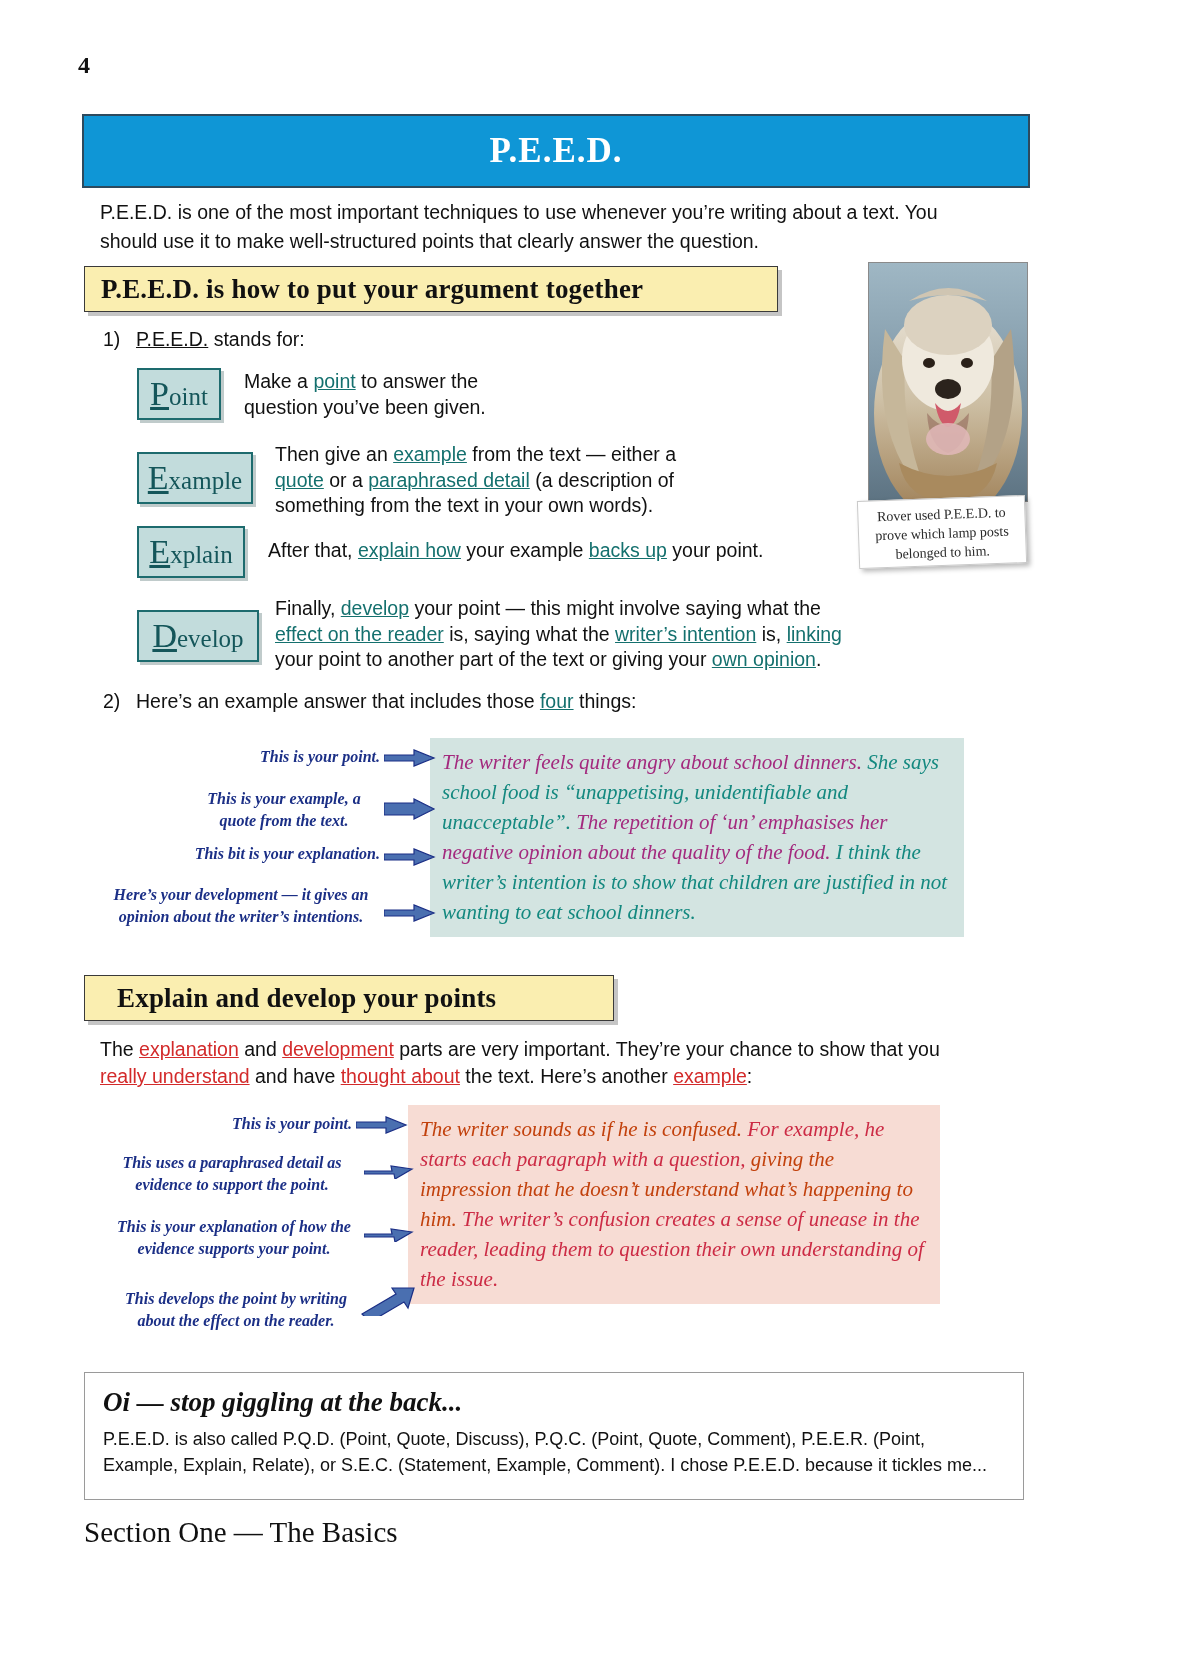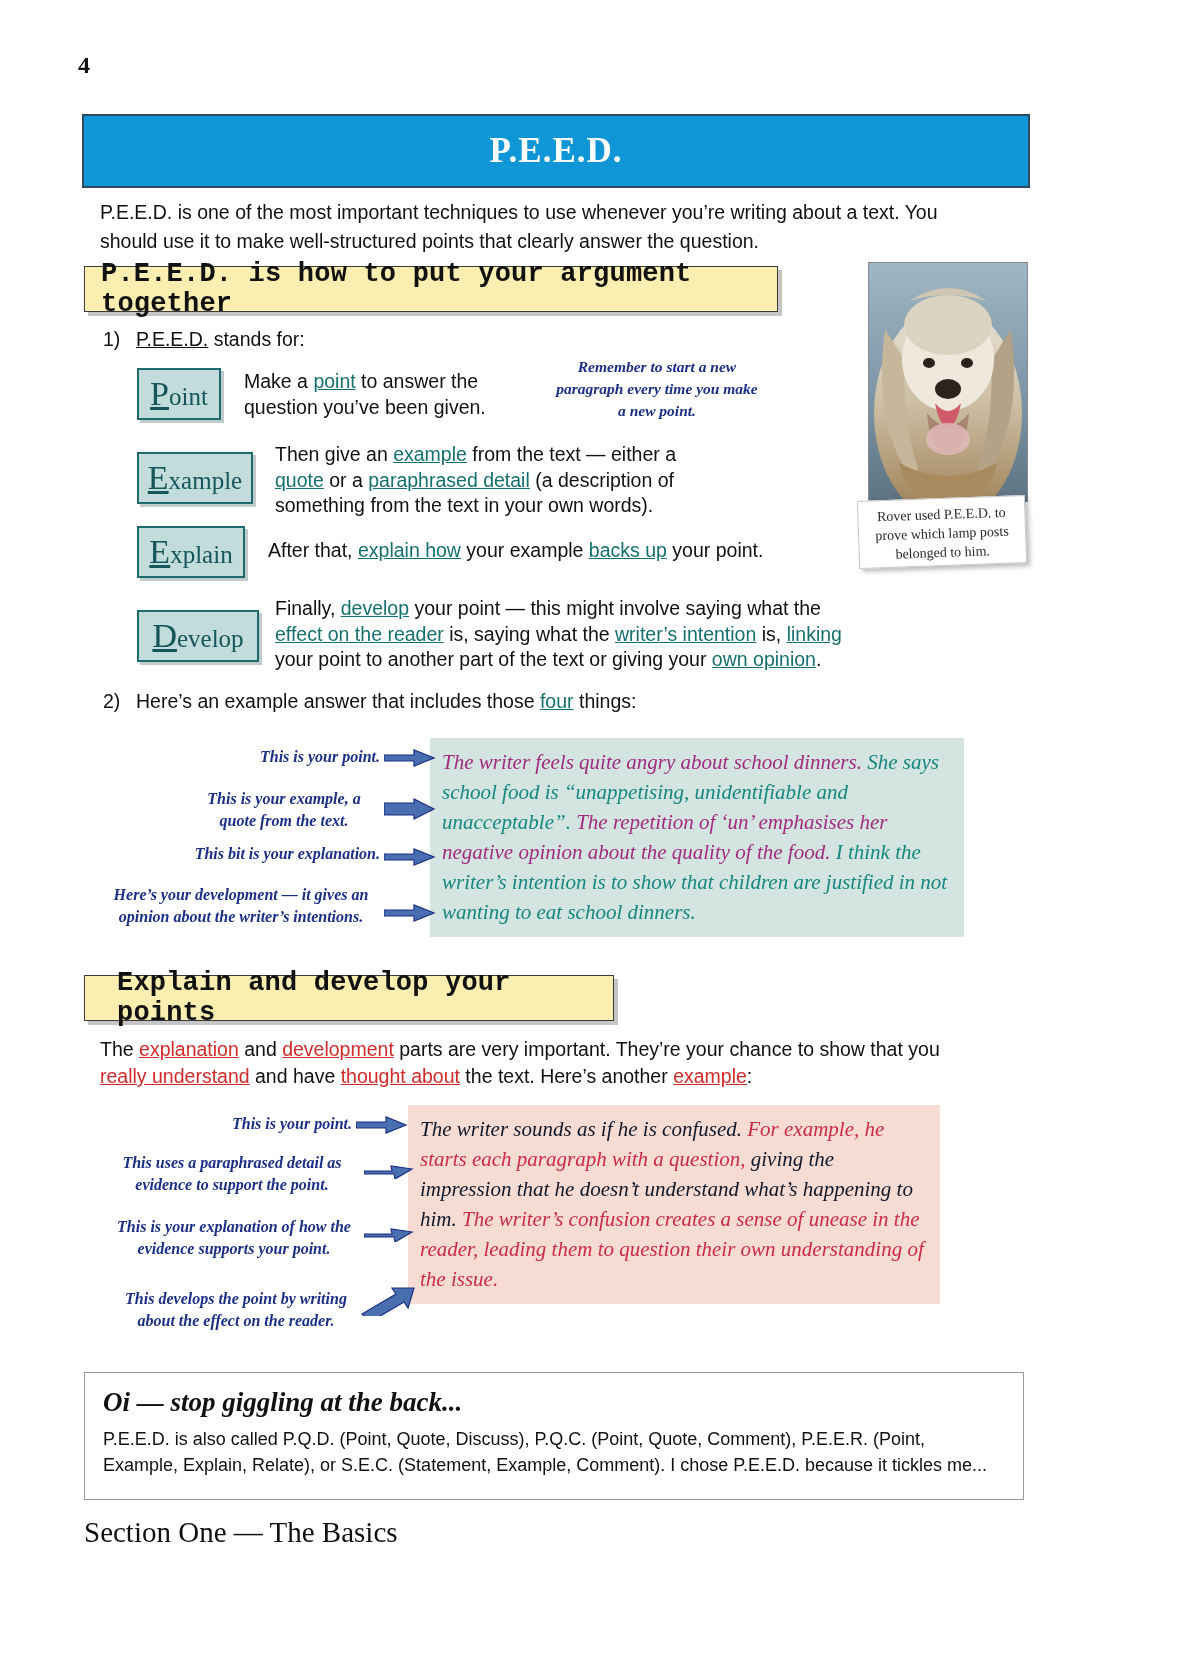--- a/index.html
+++ b/index.html
@@ -12,21 +12,21 @@
   
   .title-bar{position:absolute;left:82px;top:114px;width:944px;height:70px;background:#0f96d6;border:2px solid #2d4a5e;
              display:flex;align-items:center;justify-content:center;}
   .title-bar .t{font-family:"Liberation Serif",serif;font-weight:bold;font-size:35px;color:#fff;letter-spacing:1px;}
 
   .intro{position:absolute;left:100px;top:198px;width:860px;font-size:19.5px;line-height:29px;color:#111;}
 
   
   .yellow-head{position:absolute;background:#faeeb0;border:1.6px solid #3a3a3a;box-shadow:4px 4px 0 rgba(150,150,150,.55);
                display:flex;align-items:center;padding:0 16px;}
-  .yellow-head span{font-family:Liberation Mono, monospace;font-weight:bold;font-size:27px;color:#111;letter-spacing:.2px;}
+  .yellow-head span{font-family:Liberation Serif, serif;font-weight:bold;font-size:27px;color:#111;letter-spacing:.2px;}
   #head1{left:84px;top:266px;width:660px;height:44px;}
   #head2{left:84px;top:975px;width:480px;height:44px;padding-left:32px;}
 
   
   .num{position:absolute;font-size:19.5px;color:#111;}
   #num1{left:103px;top:328px;}
   #num2{left:103px;top:690px;}
   .num-txt{position:absolute;font-size:19.5px;color:#111;}
   #num1txt{left:136px;top:328px;}
   #num2txt{left:136px;top:690px;}
@@ -61,21 +61,21 @@
   .photo-cap{position:absolute;left:858px;top:498px;width:168px;height:68px;background:#fff;border:1px solid #c9c9c9;
              box-shadow:3px 3px 5px rgba(0,0,0,.28);transform:rotate(-2deg);
              font-family:"Liberation Serif",serif;font-size:14px;line-height:19px;color:#2a2a2a;padding:6px 8px;box-sizing:border-box;text-align:center;}
 
   
   .ex-box{position:absolute;font-family:"Liberation Serif",serif;font-size:21px;line-height:30px;}
   #ex1{left:430px;top:738px;width:534px;background:#d3e4e1;padding:9px 12px 10px 12px;box-sizing:border-box;}
   #ex1 .c1{color:#a32a7e;font-style:italic;}
   #ex1 .c2{color:#13887f;font-style:italic;}
   #ex2{left:408px;top:1105px;width:532px;background:#f7dcd4;padding:9px 12px 10px 12px;box-sizing:border-box;}
-  #ex2 .c1{color:#0f172a;font-style:italic;}
+  #ex2 .c1{color:#c2410c;font-style:italic;}
   #ex2 .c2{color:#cc2b45;font-style:italic;}
 
   
   .anno{position:absolute;font-family:"Liberation Serif",serif;font-style:italic;font-weight:bold;
         font-size:16px;line-height:22px;color:#1b2f86;text-align:right;}
   .anno.center{text-align:center;}
 
   .arrow{position:absolute;}
 
   .body-p{position:absolute;font-size:19.5px;line-height:27px;color:#111;}
@@ -133,21 +133,20 @@
   </div>
 
   <div class="peed-text" id="txE1">
     <span>Then give an </span><span class="tl">example</span><span> from the text — either a </span><span class="tl">quote</span><span> or a </span><span class="tl">paraphrased detail</span><span> (a description of something from the text in your own words).</span>
   </div>
 
   <div class="peed-text" id="txD">
     <span>Finally, </span><span class="tl">develop</span><span> your point — this might involve saying what the </span><span class="tl">effect on the reader</span><span> is, saying what the </span><span class="tl">writer’s intention</span><span> is, </span><span class="tl">linking</span><span> your point to another part of the text or giving your </span><span class="tl">own opinion</span><span>.</span>
   </div>
 
-  <div class="note">Remember to start a new paragraph every time you make a new point.</div>
 
   <div class="photo">
     <svg width="158" height="238" viewBox="0 0 158 238">
       <defs>
         <linearGradient id="sky" x1="0" y1="0" x2="0" y2="1">
           <stop offset="0%" stop-color="#9fb7c4"></stop>
             <stop offset="60%" stop-color="#7b93a3"></stop>
             <stop offset="100%" stop-color="#5d7382"></stop>
         </linearGradient>
         <linearGradient id="fur" x1="0" y1="0" x2="0" y2="1">

